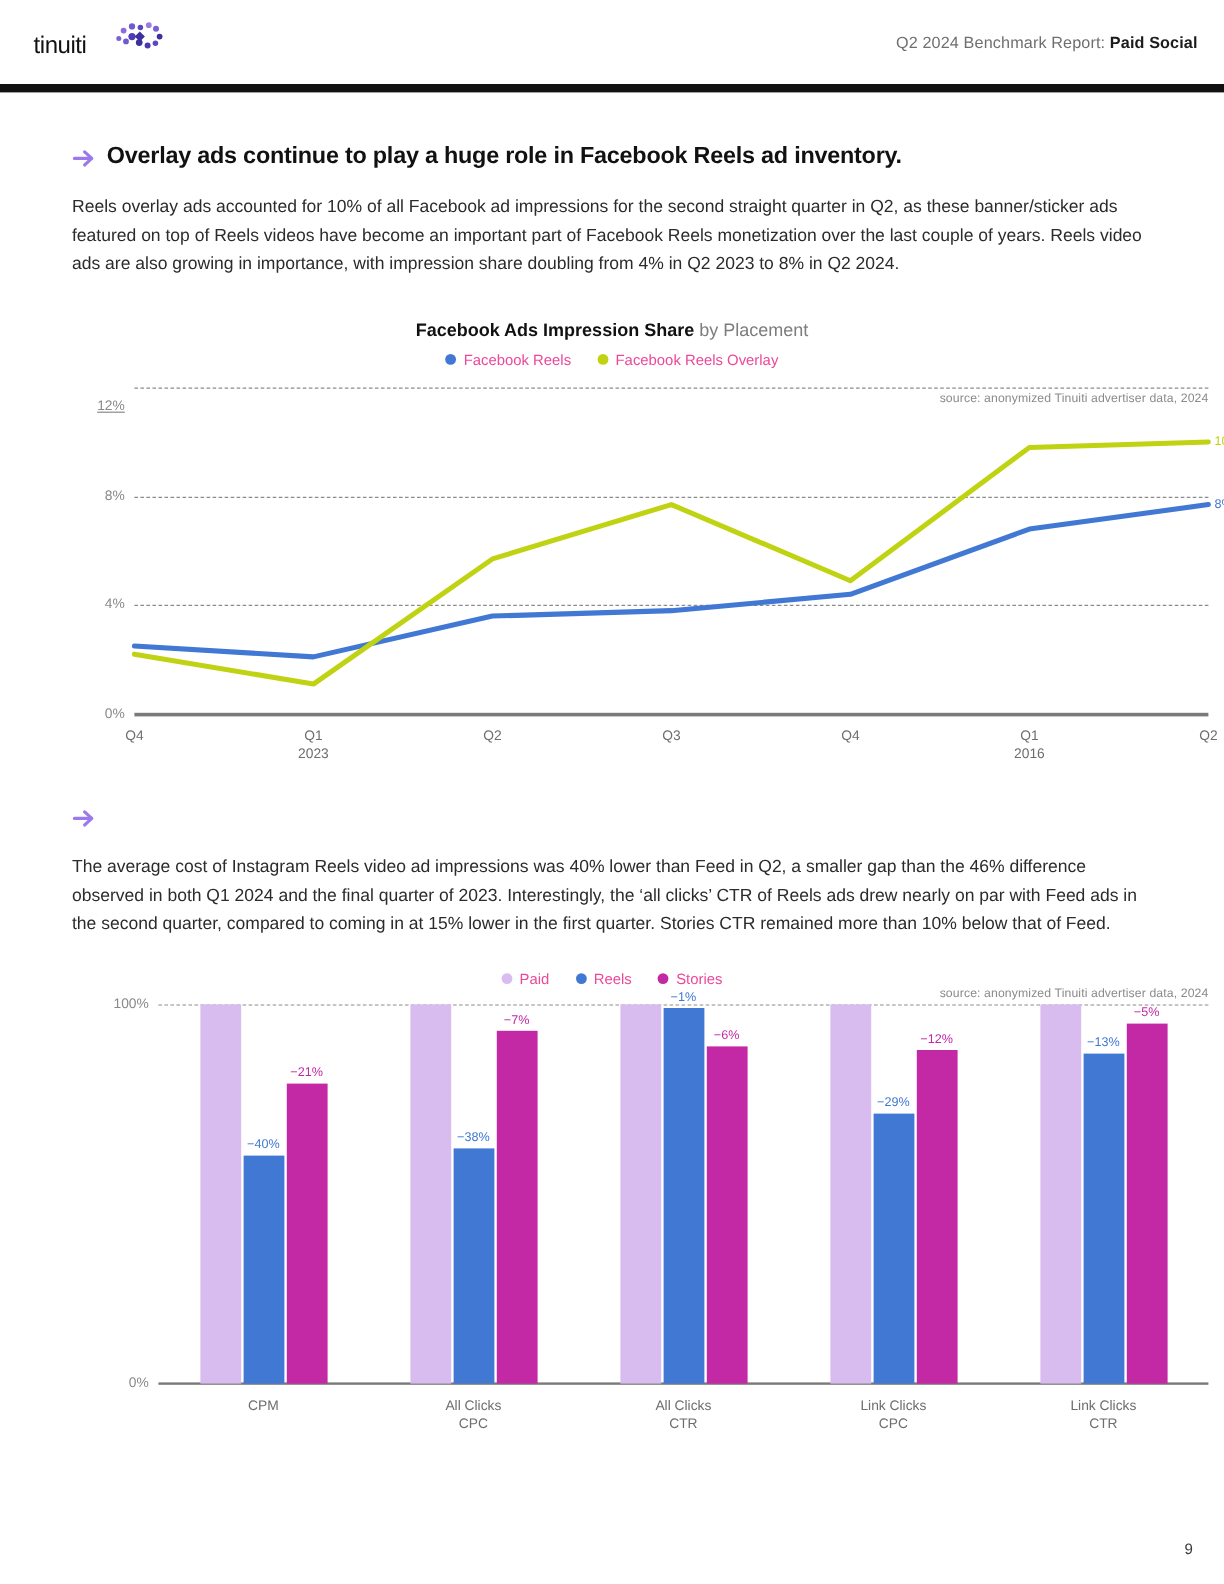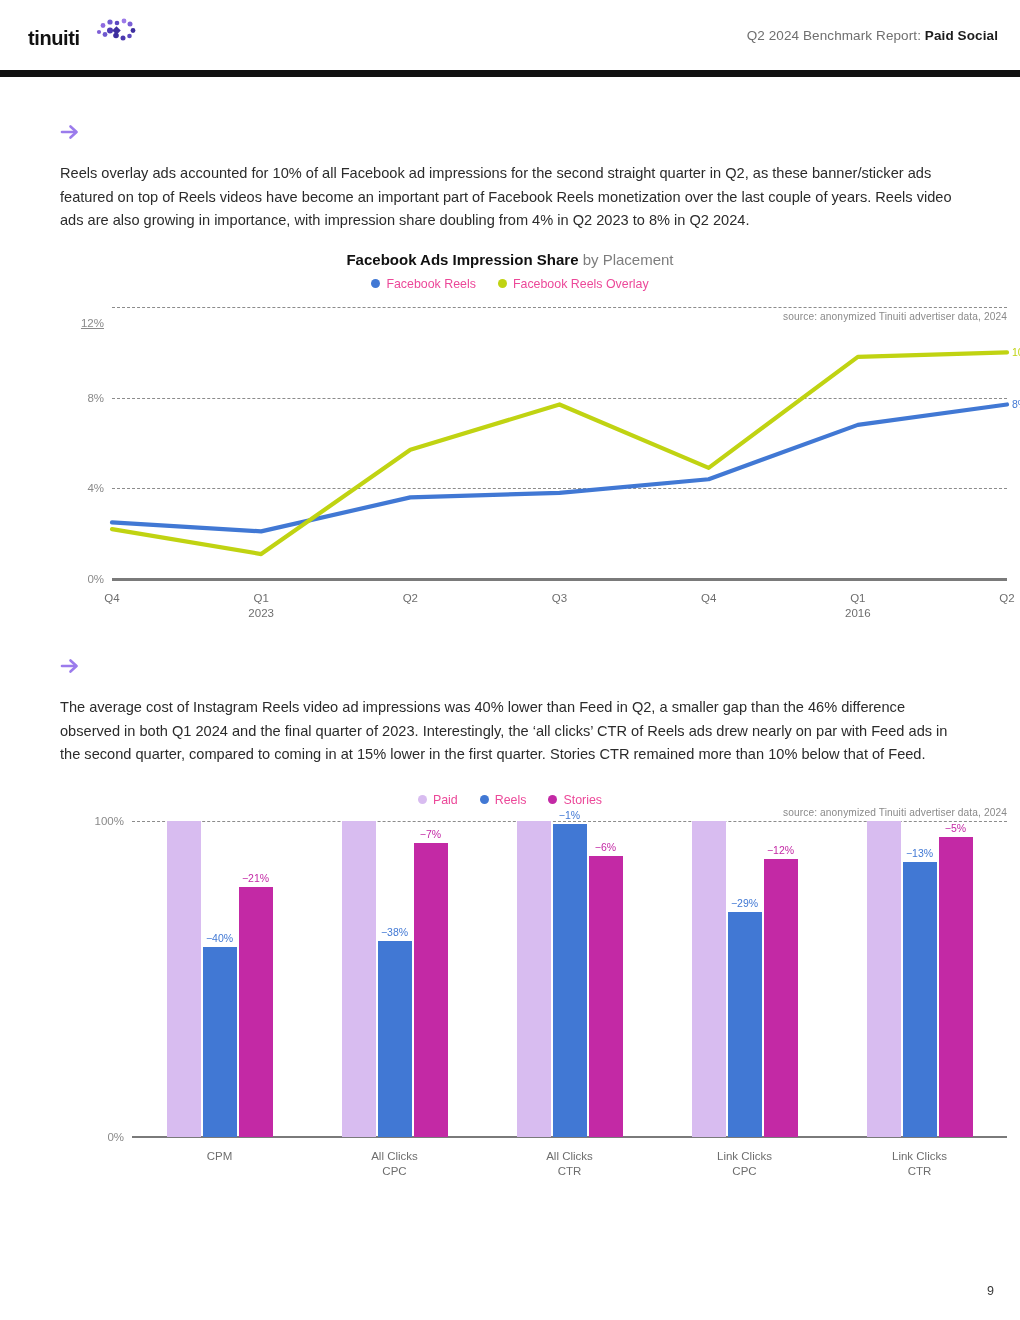--- a/index.html
+++ b/index.html
@@ -19,21 +19,21 @@
     height: 70px;
     background: #ffffff;
     display: flex;
     align-items: center;
     justify-content: space-between;
     padding: 0 22px 0 28px;
   }
   .logo-wrap { position: relative; width: 120px; height: 48px; }
   .logo-word {
     position: absolute; left: 0; top: 16px;
-    font-size: 20px; font-weight: bold; letter-spacing: -0.4px;
+    font-size: 20px; font-weight: normal; letter-spacing: -0.4px;
     color: #111111;
   }
   .logo-dots { position: absolute; left: 57px; top: 4px; width: 60px; height: 32px; }
   .header-title {
     font-size: 13.5px; color: #6f6f6f; letter-spacing: 0.1px;
   }
   .header-title b { color: #1c1c1c; font-weight: bold; }
   .header-rule {
     height: 7px; background: #111111; width: 100%;
   }
@@ -53,21 +53,21 @@
     font-size: 19.5px; font-weight: bold; letter-spacing: -0.2px;
     color: #111111; line-height: 1.2;
   }
   .body-copy {
     margin: 19px 0 0 0;
     font-size: 14.6px; line-height: 1.62; color: #2b2b2b;
     max-width: 900px;
   }
 
   
-  .chart-block { margin-top: 18px; position: relative; }
+  .chart-block { margin-top: 34px; position: relative; }
   .chart-title {
     text-align: center; font-size: 15px; color: #7d7d7d; font-weight: normal;
   }
   .chart-title b { color: #111111; font-weight: bold; }
   .chart-legend {
     display: flex; justify-content: center; gap: 22px;
     margin-top: 9px; font-size: 12.4px; color: #ec4899;
   }
   .legend-item { display: flex; align-items: center; gap: 6px; }
   .legend-dot { width: 9px; height: 9px; border-radius: 50%; display: block; }
@@ -144,20 +144,21 @@
 
 <div class="content">
 
   <div class="section-heading">
     <svg class="arrow-icon" viewBox="0 0 20 22">
       <g fill="none" stroke="#9b7bec" stroke-width="2.6" stroke-linecap="round" stroke-linejoin="round">
         <line x1="2" y1="11" x2="16" y2="11"></line>
         <polyline points="10.5,5.5 16.5,11 10.5,16.5"></polyline>
       </g>
     </svg>
+    <h2>Overlay ads continue to play a huge role in Facebook Reels ad inventory.</h2>
   </div>
   <p class="body-copy">Reels overlay ads accounted for 10% of all Facebook ad impressions for the second straight quarter in Q2, as these banner/sticker ads featured on top of Reels videos have become an important part of Facebook Reels monetization over the last couple of years. Reels video ads are also growing in importance, with impression share doubling from 4% in Q2 2023 to 8% in Q2 2024.</p>
 
   <div class="chart-block">
     <div class="chart-title">
       <b>Facebook Ads Impression Share</b><span> by Placement</span>
     </div>
     <div class="chart-legend">
       <div class="legend-item">
         <span class="legend-dot" style="background:#4178d4"></span>

